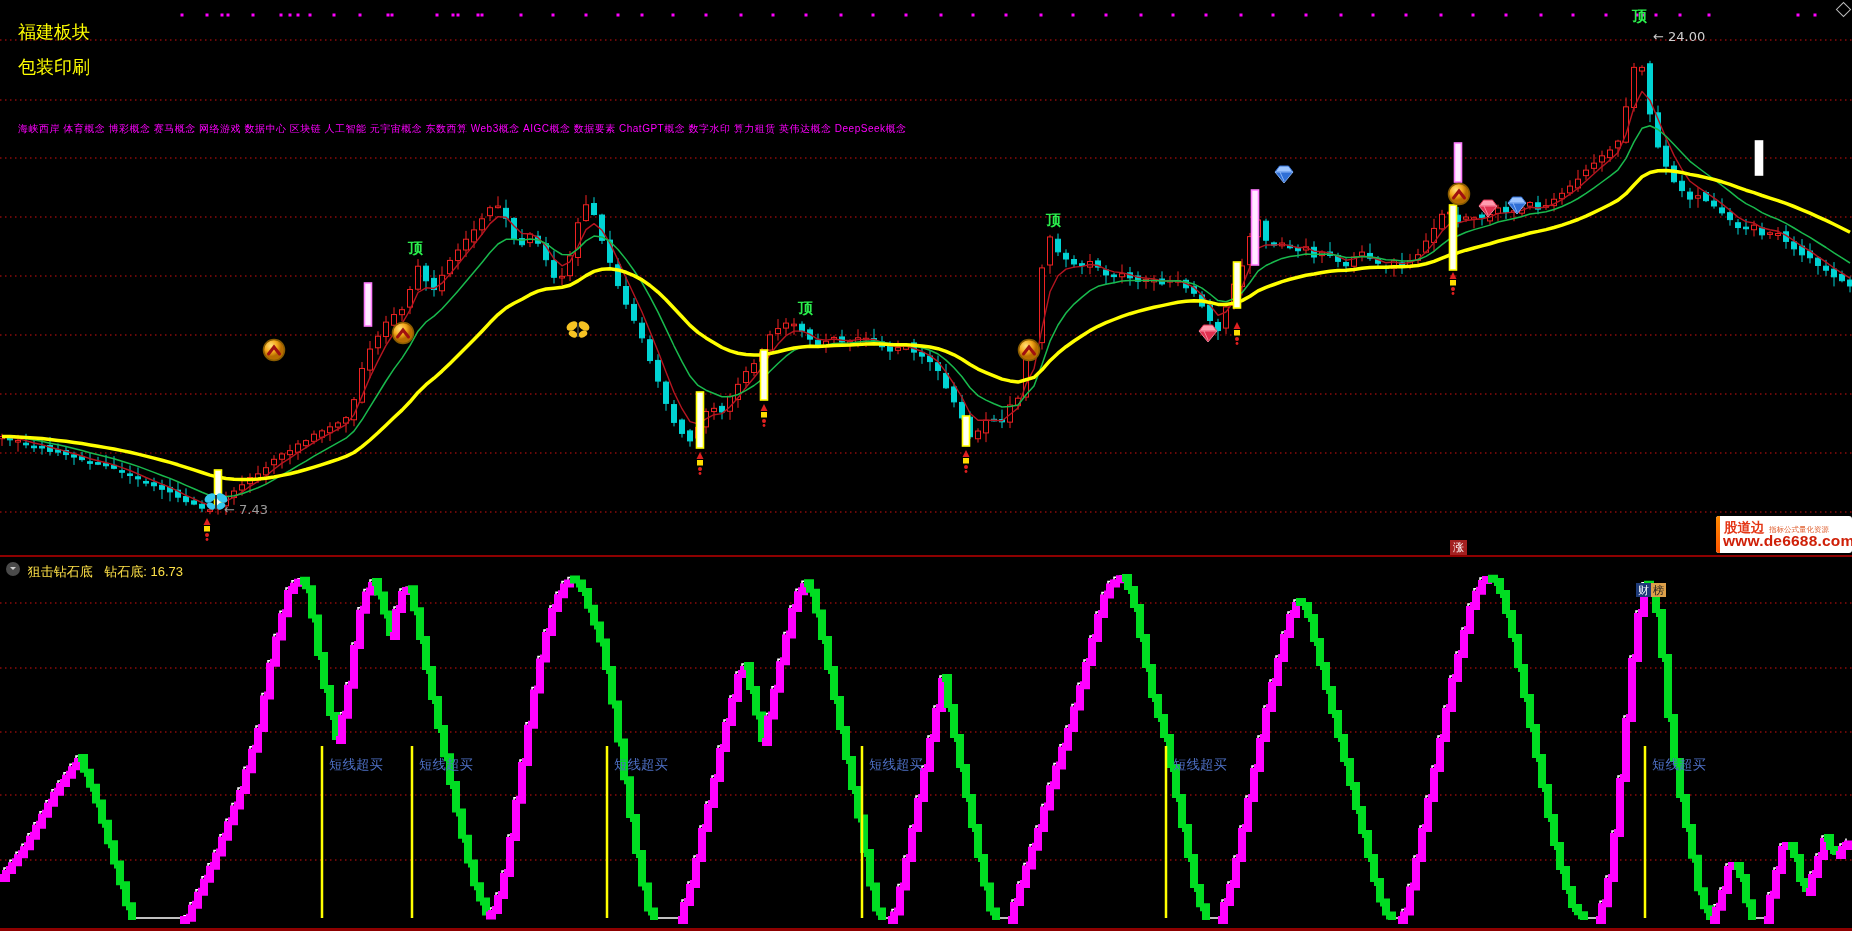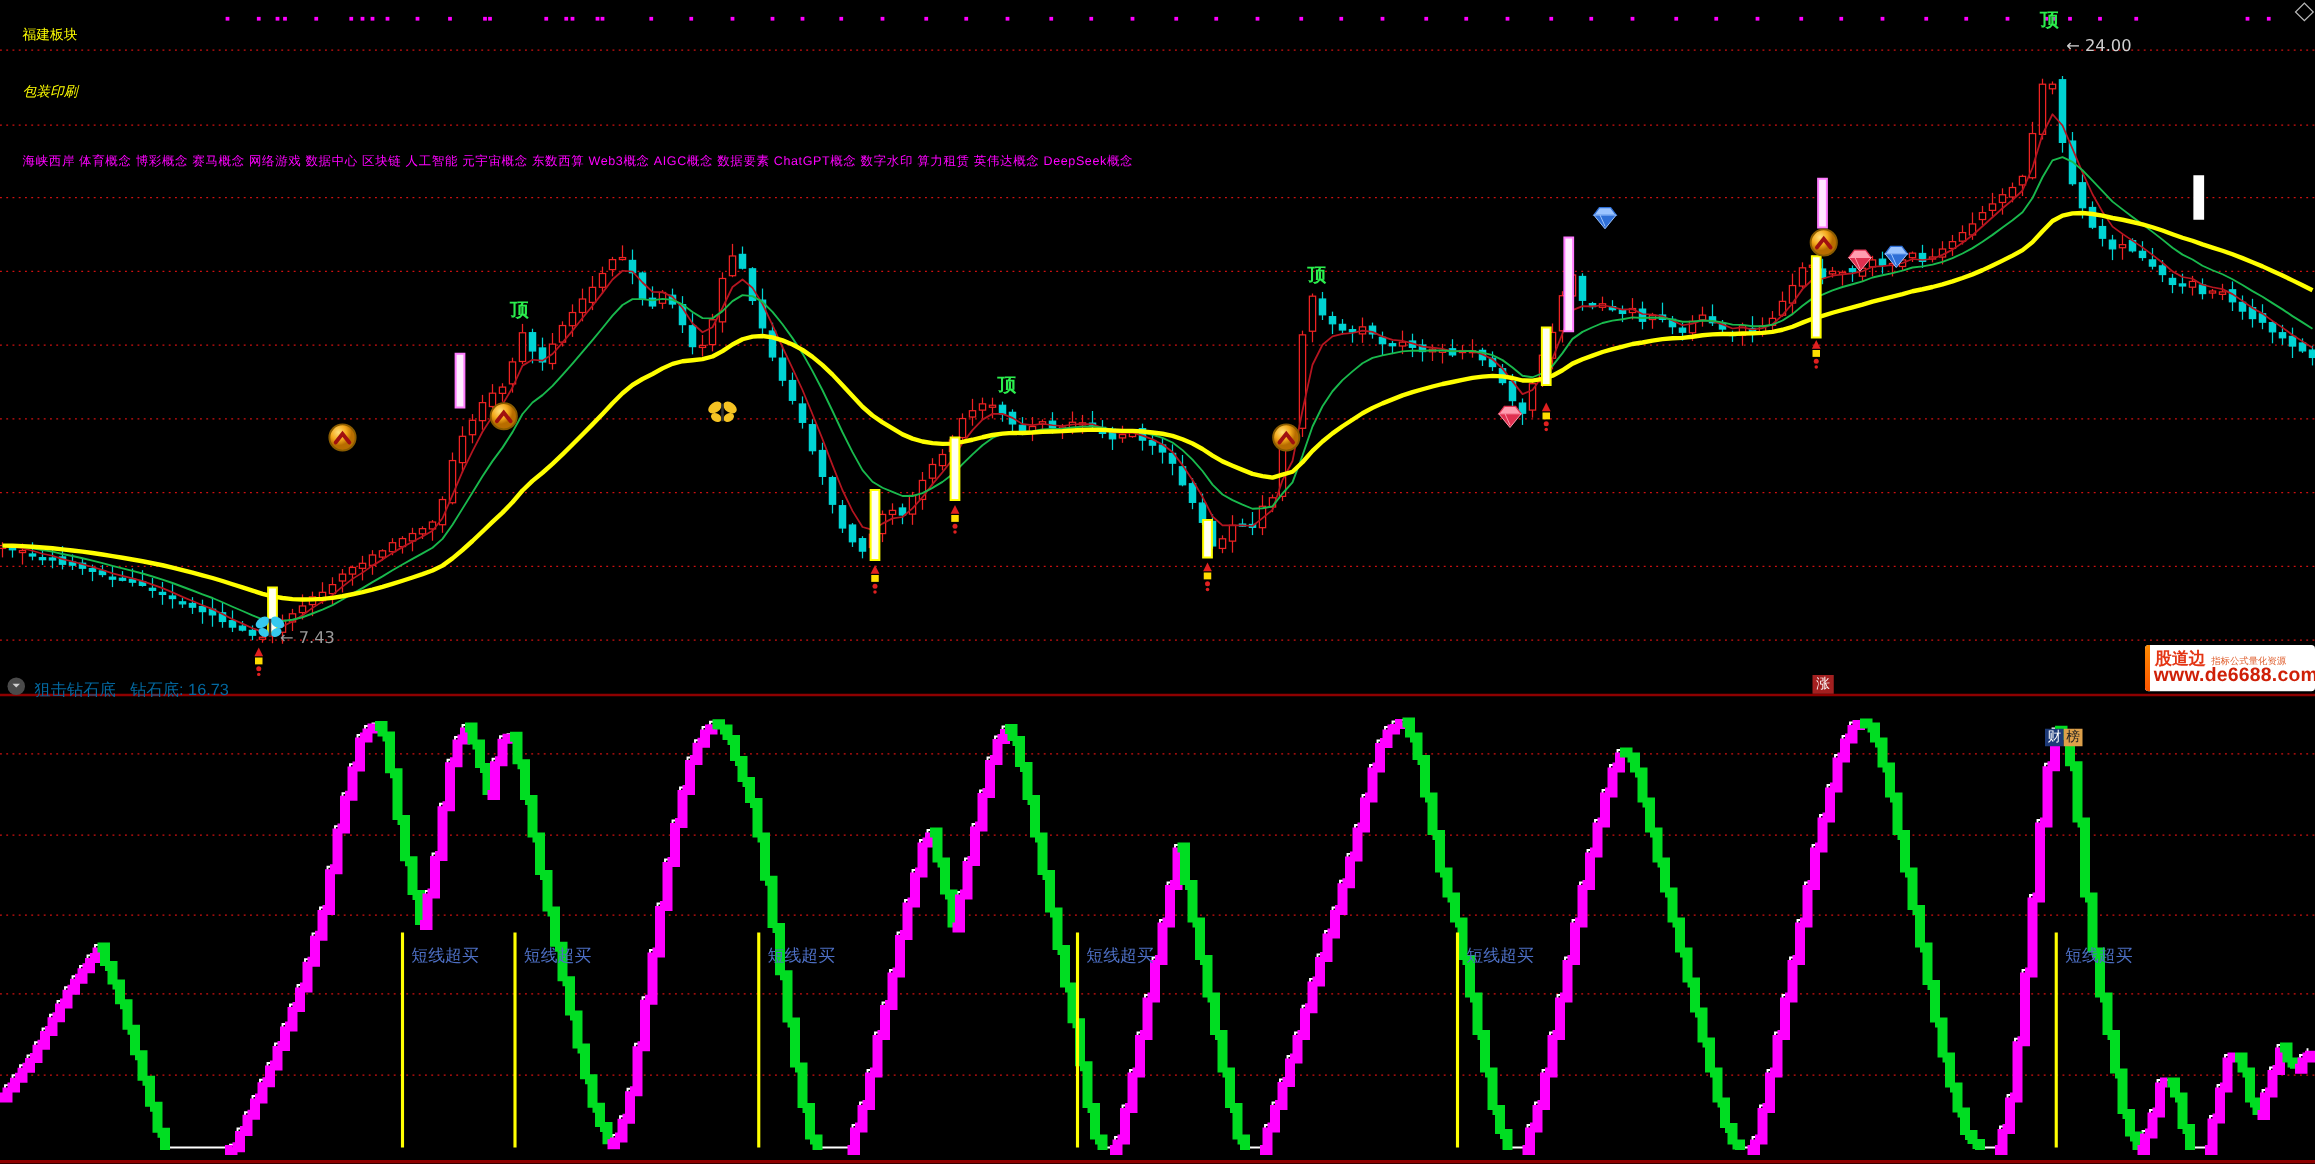--- a/index.html
+++ b/index.html
@@ -9,26 +9,26 @@
   .hdr{position:absolute;left:2px;top:1px;z-index:5;font-size:13px;white-space:nowrap;}
   .hdr span{vertical-align:top;}
   .t-white{color:#e8e8e8;}
   .t-ind{color:#c9ead2;}
   .t-green{color:#00ff00;}
   .t-yellow{color:#ffff00;}
   .collapse-icon{display:inline-block;width:14px;height:14px;border-radius:50%;
      background:#4a4a4a;position:relative;margin:0 4px;}
   .collapse-icon:after{content:"";position:absolute;left:3.5px;top:4.5px;border:3.5px solid transparent;
      border-top-color:#cfcfcf;}
-  .sector{position:absolute;left:18px;z-index:5;font-size:11px;color:#ffff00;white-space:nowrap;}
+  .sector{position:absolute;left:18px;z-index:5;font-size:18px;color:#ffff00;white-space:nowrap;}
   .tags{position:absolute;left:18px;top:122px;z-index:5;font-size:10px;color:#ff00ff;
         letter-spacing:.5px;white-space:nowrap;}
   .sep{position:absolute;left:0;top:555px;width:1852px;height:2px;background:#8e0000;z-index:4;}
   .bottomline{position:absolute;left:0;top:928px;width:1852px;height:3px;background:#8e0000;z-index:4;}
-  .subhdr{position:absolute;left:6px;top:542px;z-index:5;font-size:13px;color:#0369a1;white-space:nowrap;}
+  .subhdr{position:absolute;left:6px;top:562px;z-index:5;font-size:13px;color:#fde047;white-space:nowrap;}
   .badge-zhang{position:absolute;left:1450px;top:540px;z-index:6;background:#a32020;color:#fff;
      font-size:11px;padding:1px 3px;line-height:13px;}
   .badge-caibang{position:absolute;left:1636px;top:540px;z-index:6;font-size:11px;line-height:13px;margin-top:44px;}
   .badge-caibang .cai{background:#1d3a78;color:#fff;padding:1px 2px;}
   .badge-caibang .bang{background:#dda04a;color:#222;padding:1px 2px;}
   .ad-box{position:absolute;left:1716px;top:516px;width:136px;height:37px;z-index:6;background:#fff;
      border-radius:3px;overflow:hidden;}
   .ad-strip{position:absolute;left:0;top:0;width:4px;height:37px;
      background:linear-gradient(180deg,#ff8a00,#ff5500);}
   .ad-row1{position:absolute;left:8px;top:2px;white-space:nowrap;}
@@ -1010,21 +1010,21 @@
         <text x="869" y="769" fill="#4d6fc4" font-size="13.5" font-family="&quot;Liberation Sans&quot;,sans-serif">短线超买</text>
         <line x1="1166" y1="746" x2="1166" y2="918" stroke="#ffff00" stroke-width="2.5"></line>
         <text x="1173" y="769" fill="#4d6fc4" font-size="13.5" font-family="&quot;Liberation Sans&quot;,sans-serif">短线超买</text>
         <line x1="1645" y1="746" x2="1645" y2="918" stroke="#ffff00" stroke-width="2.5"></line>
         <text x="1652" y="769" fill="#4d6fc4" font-size="13.5" font-family="&quot;Liberation Sans&quot;,sans-serif">短线超买</text>
       </g>
     </svg>
 
 
   <div class="sector" style="top:20px;">福建板块</div>
-  <div class="sector" style="top:66px;font-style:italic;">包装印刷</div>
+  <div class="sector" style="top:55px;">包装印刷</div>
   <div class="tags">海峡西岸 体育概念 博彩概念 赛马概念 网络游戏 数据中心 区块链 人工智能 元宇宙概念 东数西算 Web3概念 AIGC概念 数据要素 ChatGPT概念 数字水印 算力租赁 英伟达概念 DeepSeek概念</div>
 
   <div class="sep"></div>
   <div class="bottomline"></div>
 
   <div class="subhdr">
     <span class="collapse-icon" style="margin-left:0;"></span>
     <span>狙击钻石底</span>
     <span style="margin-left:8px;">钻石底: 16.73</span>
   </div>

